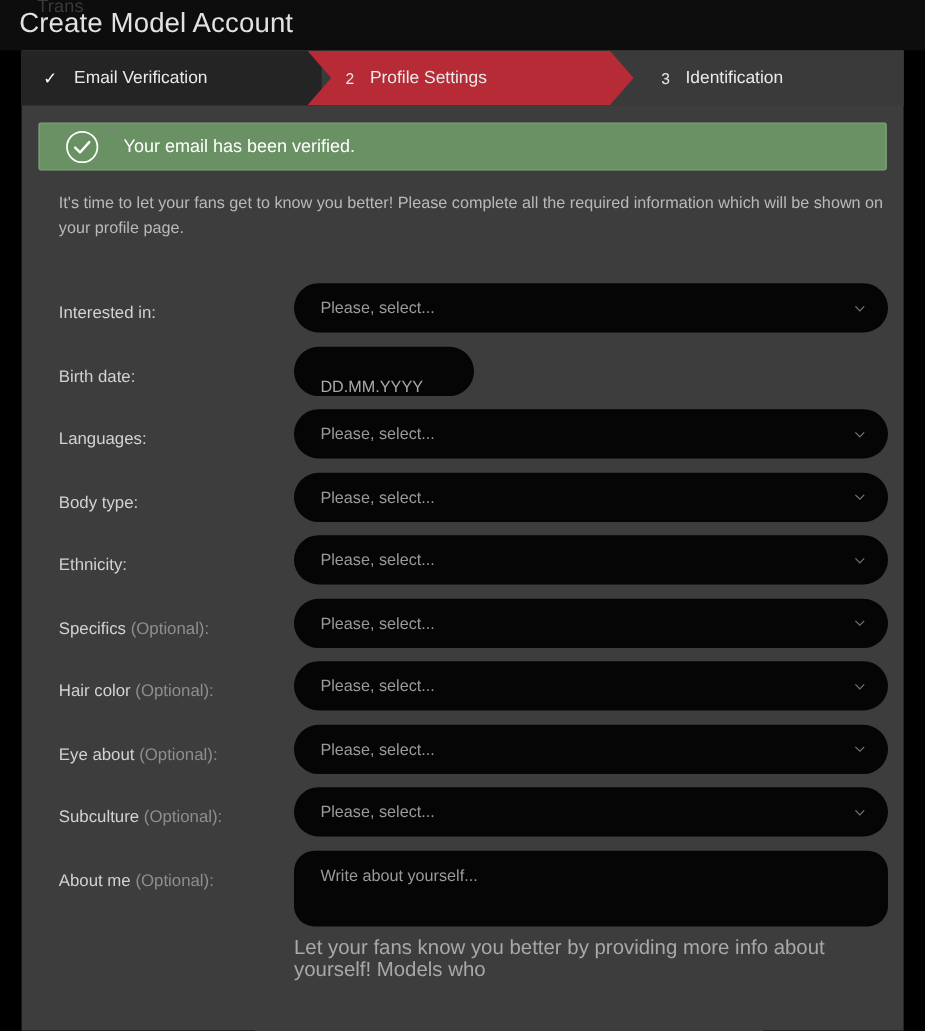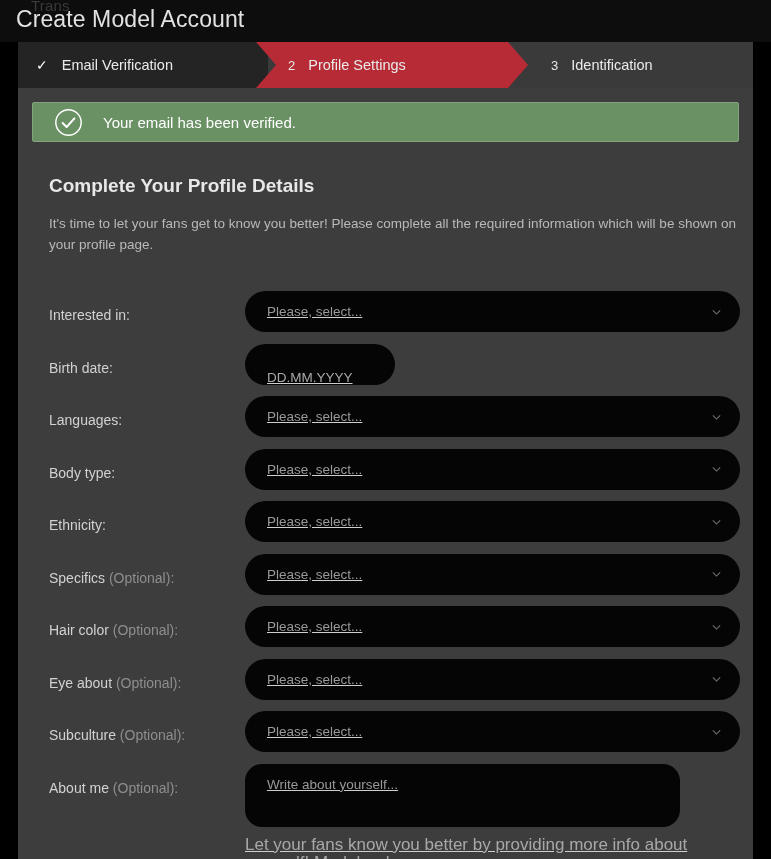--- a/index.html
+++ b/index.html
@@ -168,21 +168,21 @@
     font-size: 14px;
     color: #d2d2d2;
     line-height: 1;
     padding-top: 17px;
     white-space: nowrap;
   }
   .lbl .opt {
     color: #8e8e8e;
   }
 
-  .ctl { flex: 1; text-decoration: underline; }
+  .ctl { flex: 1; }
 
   .select {
     position: relative;
     width: 495px;
     height: 41px;
     background: #050505;
     border-radius: 21px;
     display: flex;
     align-items: center;
     padding-left: 22px;
@@ -204,21 +204,21 @@
     background: #050505;
     border-radius: 21px;
     display: flex;
     align-items: flex-end;
     padding-left: 22px;
     box-sizing: border-box;
     font-size: 13.5px;
     color: #a9a9a9;
   }
   .textarea {
-    width: 435px;
+    width: 495px;
     height: 63px;
     background: #050505;
     border-radius: 17px;
     padding: 13px 0 0 22px;
     box-sizing: border-box;
     font-size: 13.5px;
     color: #9a9a9a;
   }
   .hint {
     margin-top: 9px;
@@ -261,21 +261,20 @@
   <div class="content">
 
     <div class="alert">
       <svg class="alert-icon" viewBox="0 0 32 32">
         <circle cx="16" cy="16" r="14" fill="none" stroke="#ffffff" stroke-width="1.6"></circle>
         <path d="M9.5 16.5 L14 21 L22.5 11.5" fill="none" stroke="#ffffff" stroke-width="2.2" stroke-linecap="round" stroke-linejoin="round"></path>
       </svg>
       <div class="alert-text">Your email has been verified.</div>
     </div>
 
-    <div class="section-title">Complete Your Profile Details</div>
     <div class="section-desc">It's time to let your fans get to know you better! Please complete all the required information which will be shown on your profile page.</div>
 
     <div class="form">
 
       <div class="row">
         <div class="lbl"><span>Interested in:</span></div>
         <div class="ctl">
           <div class="select">
             <span>Please, select...</span>
             <svg class="chev" viewBox="0 0 12 12">

